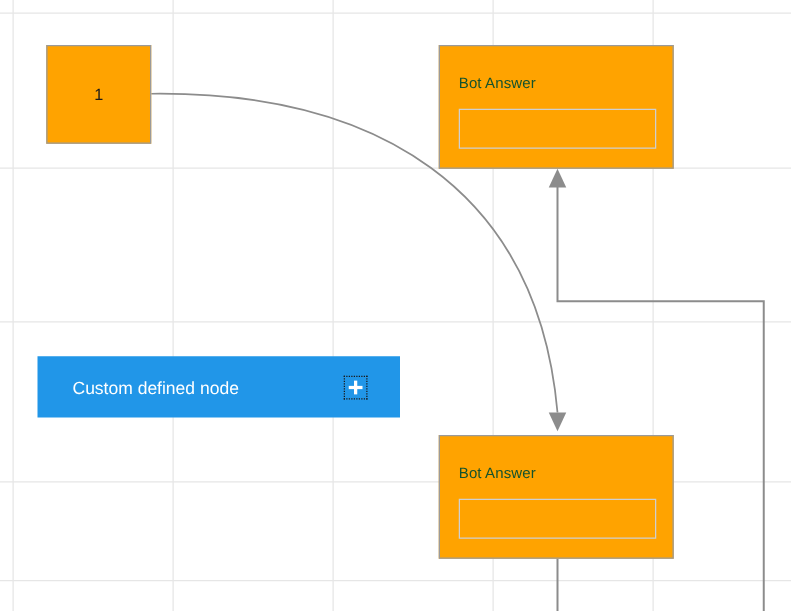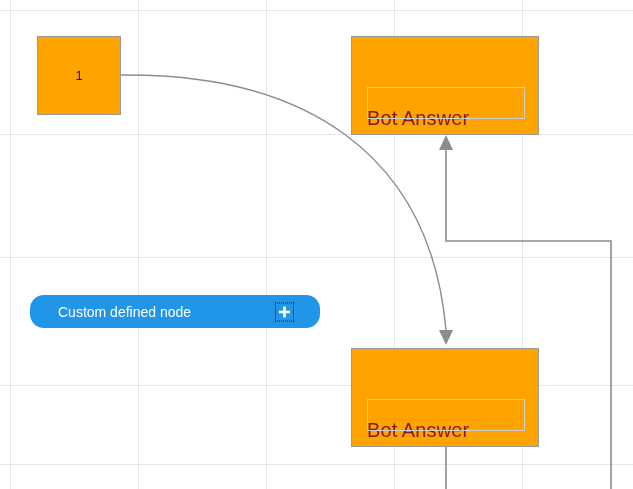--- a/index.html
+++ b/index.html
@@ -59,24 +59,23 @@
     display: flex;
     align-items: center;
     justify-content: center;
     font-size: 13px;
     color: #1a1a1a;
   }
   .node-title {
     position: absolute;
     left: 15px;
     top: 22px;
-    font-size: 20px;
-    color: #7f1d1d;
+    font-size: 12px;
+    color: #14532d;
     letter-spacing: .1px;
-    margin-top: 48px;
   }
   .node-slot {
     position: absolute;
     box-sizing: border-box;
     left: 15px;
     right: 13px;
     top: 50px;
     height: 32px;
     border: 1px solid #cfcfcf;
     background: transparent;
@@ -152,21 +151,21 @@
   <div class="node" style="left:351px; top:36px; width:188px; height:99px;">
     <div class="node-title">Bot Answer</div>
     <div class="node-slot"></div>
   </div>
 
   <div class="node" style="left:351px; top:348px; width:188px; height:99px;">
     <div class="node-title">Bot Answer</div>
     <div class="node-slot"></div>
   </div>
 
-  <div class="palette-item" style="left:30px; top:295px; width:290px; height:33px;border-radius:14px;">
+  <div class="palette-item" style="left:30px; top:285px; width:290px; height:49px;">
     <span class="palette-label">Custom defined node</span>
     <span class="plus-badge">
       <svg width="13" height="13" viewBox="0 0 13 13" aria-hidden="true">
         <rect x="5.2" y="1" width="2.6" height="11" fill="#ffffff"></rect>
         <rect x="1" y="5.2" width="11" height="2.6" fill="#ffffff"></rect>
       </svg>
     </span>
   </div>
 
 </div>

